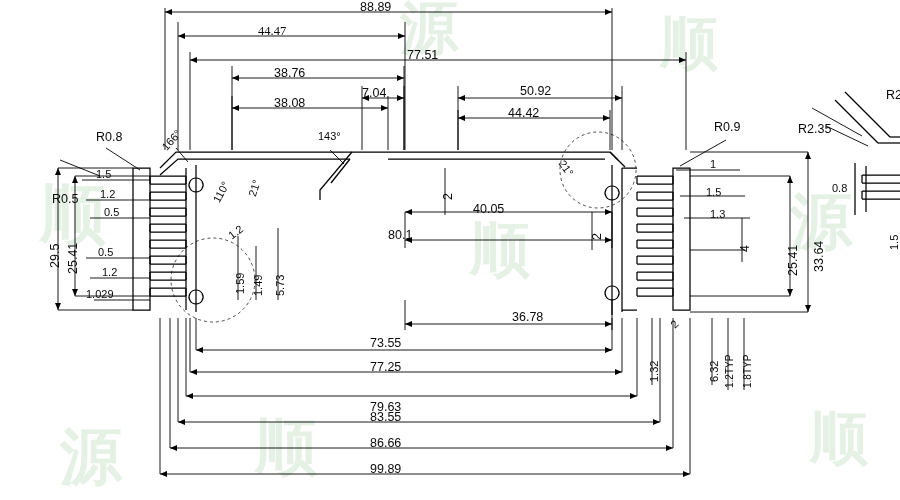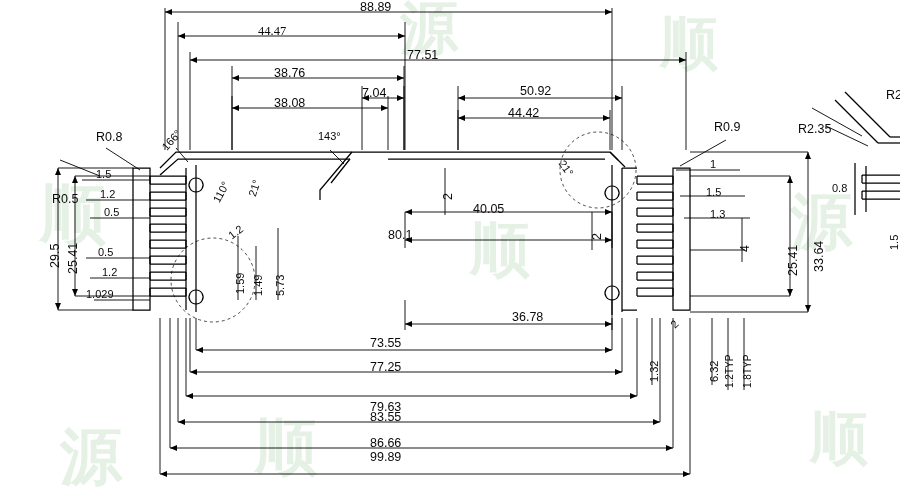--- a/index.html
+++ b/index.html
@@ -268,21 +268,21 @@
   <div class="dim" style="left:362px;top:86px;">7.04</div>
   <div class="dim" style="left:520px;top:84px;text-align:center;">50.92</div>
   <div class="dim" style="left:508px;top:106px;">44.42</div>
 
   <div class="dim" style="left:480px;top:310px;margin-left:32px;">36.78</div>
   <div class="dim" style="left:370px;top:336px;">73.55</div>
   <div class="dim" style="left:370px;top:360px;">77.25</div>
   <div class="dim" style="left:370px;top:392px;margin-top:8px;">79.63</div>
   <div class="dim" style="left:370px;top:410px;">83.55</div>
   <div class="dim" style="left:370px;top:436px;">86.66</div>
-  <div class="dim" style="left:370px;top:450px;">99.89</div>
+  <div class="dim" style="left:370px;top:462px;">99.89</div>
 
   <div class="dim sm" style="left:96px;top:168px;">1.5</div>
   <div class="dim sm" style="left:100px;top:188px;">1.2</div>
   <div class="dim sm" style="left:104px;top:206px;">0.5</div>
   <div class="dim sm" style="left:98px;top:246px;">0.5</div>
   <div class="dim sm" style="left:102px;top:266px;">1.2</div>
   <div class="dim sm" style="left:86px;top:288px;">1.029</div>
 
   <div class="dim rot90" style="left:48px;top:268px;transform:rotate(-90deg);">29.5</div>
   <div class="dim rot90" style="left:66px;top:274px;transform:rotate(-90deg);">25.41</div>

